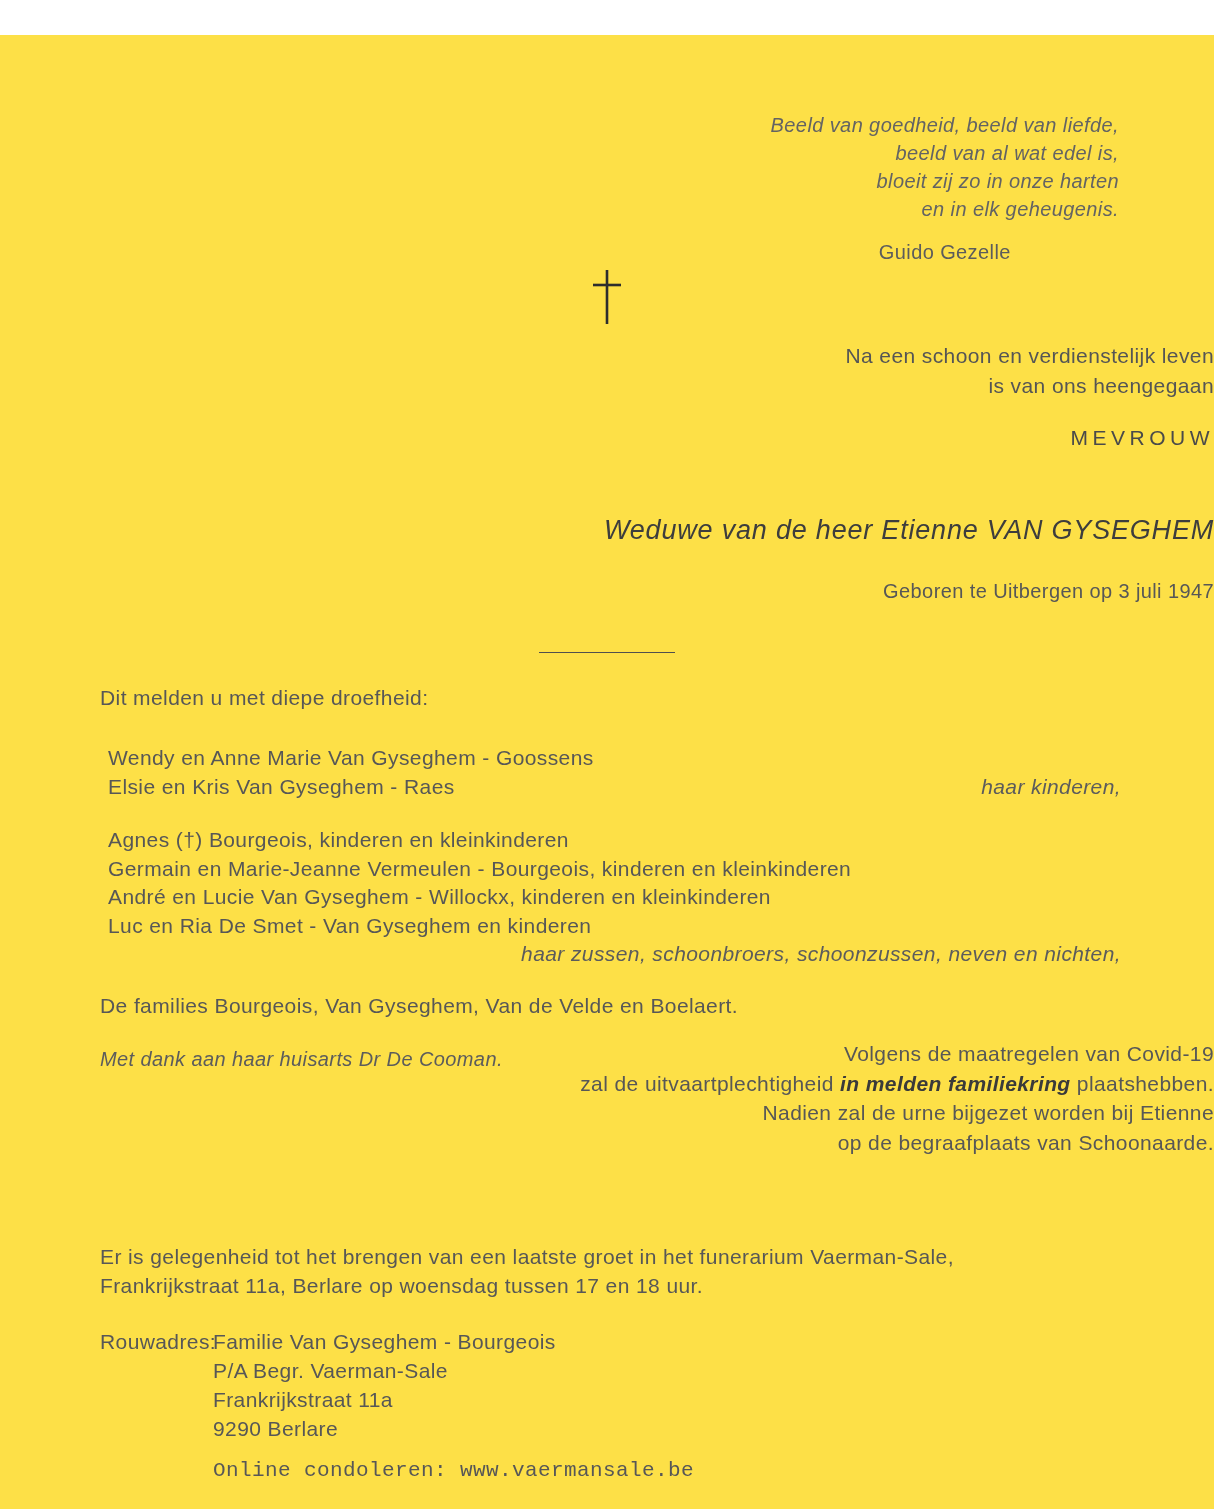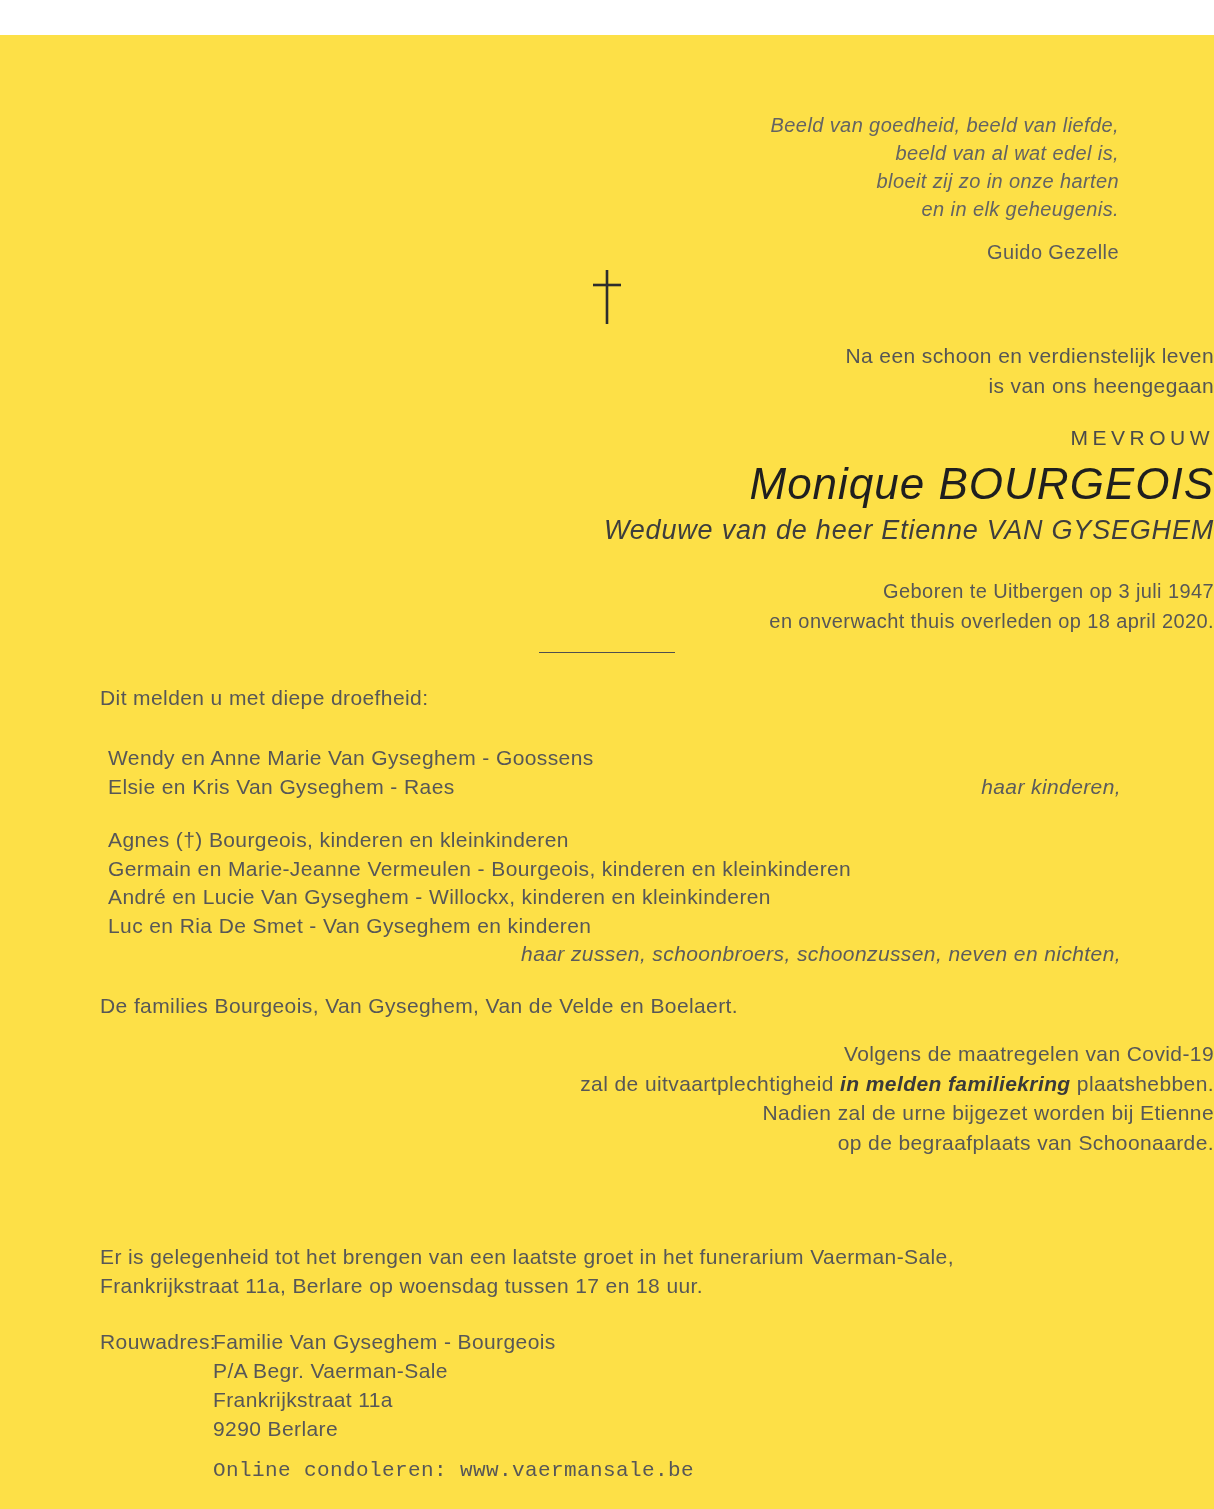--- a/index.html
+++ b/index.html
@@ -29,20 +29,21 @@
     text-align: right;
     font-style: italic;
     font-size: 20px;
     line-height: 28px;
     color: #636363;
   }
   .poem-author {
     margin-top: 15px;
     font-style: normal;
     color: #5c5c5c;
+    text-align: center;
   }
 
   
   .cross-wrap {
     top: 233px;
     left: 50%;
     transform: translateX(-50%);
   }
 
   .centered {
@@ -174,26 +175,24 @@
     </svg>
   </div>
 
   <div class="abs centered intro">
     <div>Na een schoon en verdienstelijk leven</div>
     <div>is van ons heengegaan</div>
   </div>
 
   <div class="abs centered salutation">MEVROUW</div>
 
-  <div class="abs centered deceased-name">Monique BOURGEOIS</div>
   <div class="abs centered deceased-relation">Weduwe van de heer Etienne VAN GYSEGHEM</div>
 
   <div class="abs centered dates">
     <div>Geboren te Uitbergen op 3 juli 1947</div>
-    <div>en onverwacht thuis overleden op 18 april 2020.</div>
   </div>
 
   <div class="abs divider"></div>
 
   <div class="abs left-col announcement">Dit melden u met diepe droefheid:</div>
 
   <div class="abs block children-block" style="position:absolute;">
     <div>Wendy en Anne Marie Van Gyseghem - Goossens</div>
     <div>Elsie en Kris Van Gyseghem - Raes</div>
     <span class="relation-label">haar kinderen,</span>
@@ -202,20 +201,21 @@
   <div class="abs block siblings-block">
     <div>Agnes (†) Bourgeois, kinderen en kleinkinderen</div>
     <div>Germain en Marie-Jeanne Vermeulen - Bourgeois, kinderen en kleinkinderen</div>
     <div>André en Lucie Van Gyseghem - Willockx, kinderen en kleinkinderen</div>
     <div>Luc en Ria De Smet - Van Gyseghem en kinderen</div>
     <div class="relation-line">haar zussen, schoonbroers, schoonzussen, neven en nichten,</div>
   </div>
 
   <div class="abs left-col families">De families Bourgeois, Van Gyseghem, Van de Velde en Boelaert.</div>
 
+  <div class="abs left-col thanks">Met dank aan haar huisarts Dr De Cooman.</div>
 
   <div class="abs centered ceremony">
     <div>Volgens de maatregelen van Covid-19</div>
     <div><span>zal de uitvaartplechtigheid </span><span class="ceremony-em">in melden familiekring</span><span> plaatshebben.</span></div>
     <div>Nadien zal de urne bijgezet worden bij Etienne</div>
     <div>op de begraafplaats van Schoonaarde.</div>
   </div>
 
   <div class="abs left-col farewell">
     <div>Er is gelegenheid tot het brengen van een laatste groet in het funerarium Vaerman-Sale,</div>

